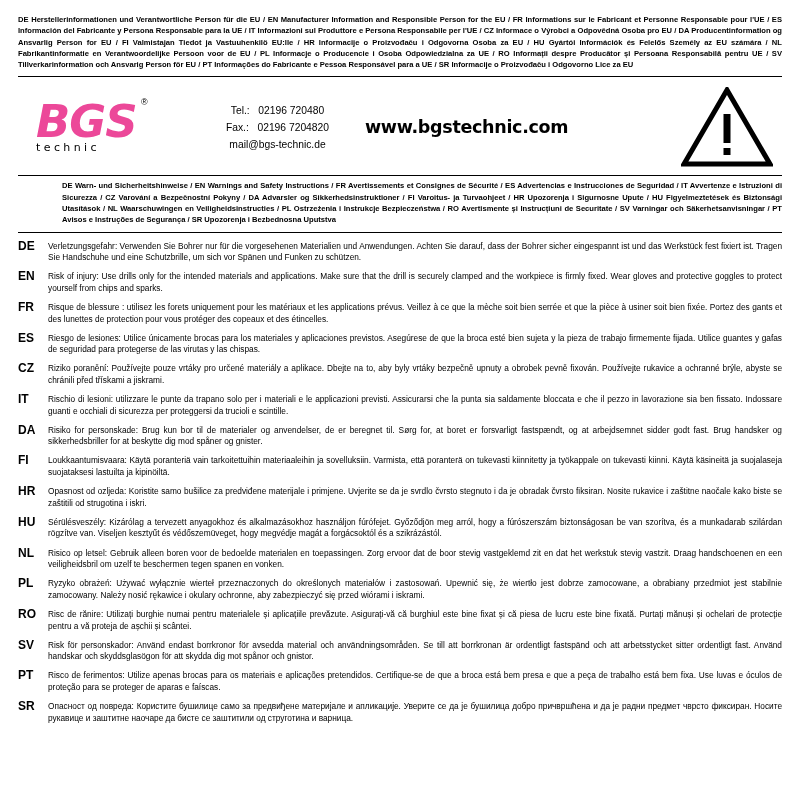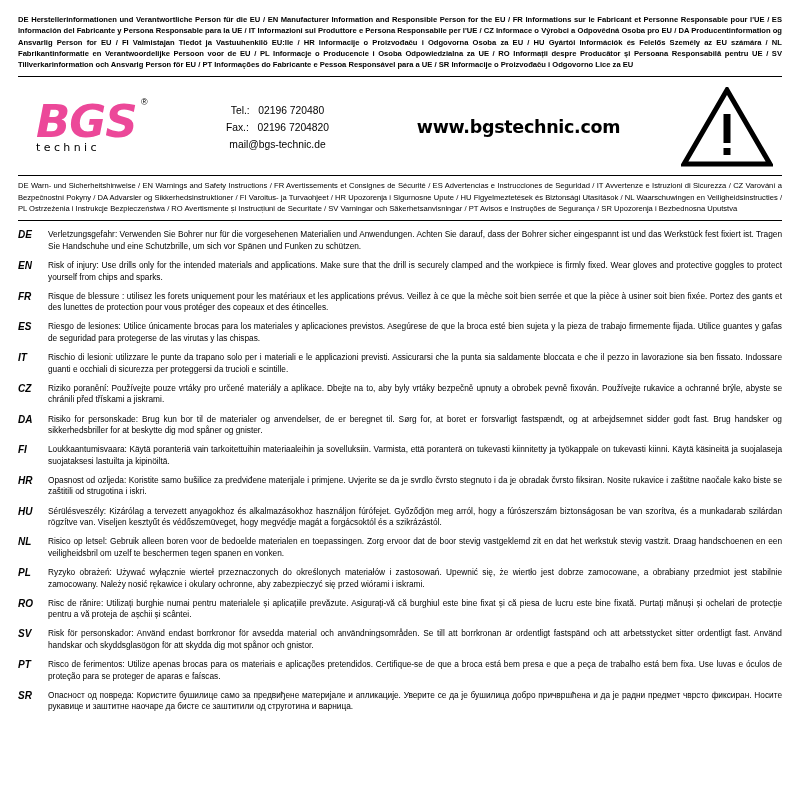--- a/index.html
+++ b/index.html
@@ -83,58 +83,58 @@
     line-height: 17px;
   }
   .contact-cell {
     flex: 0 0 175px;
     font-size: 10.3px;
     line-height: 17px;
     text-align: center;
   }
   .web-cell {
     flex: 1 1 auto;
-    text-align: center;
+    text-align: left;
     font-family: "DejaVu Sans", sans-serif;
     font-weight: bold;
     font-size: 17.5px;
     letter-spacing: -0.3px;
   }
   .warn-cell {
     flex: 0 0 110px;
     display: flex;
     justify-content: center;
     align-items: center;
   }
   .warn-tri { display: block; }
 
   .safety-langs {
     font-size: 7.6px;
     line-height: 11.3px;
-    font-weight: normal;
+    font-weight: bold;
     text-align: justify;
     padding-top: 4px;
+    margin-left: 44px;
   }
 
   table.notes {
     width: 100%;
     border-collapse: collapse;
     margin-top: 8px;
   }
   table.notes td {
     vertical-align: top;
     padding: 0 0 7.5px 0;
   }
   td.code {
     width: 30px;
-    font-size: 10px;
+    font-size: 12px;
     font-weight: bold;
     line-height: 11.6px;
     padding-left: 2px;
-    font-style: italic;
   }
   td.txt {
     font-size: 8.3px;
     line-height: 11.6px;
     text-align: justify;
     padding-right: 4px;
     margin-left: 20px;
   }
 </style>
 </head>
@@ -205,28 +205,28 @@
       </tr>
       <tr>
         <td class="code">FR</td>
         <td class="txt">Risque de blessure : utilisez les forets uniquement pour les matériaux et les applications prévus. Veillez à ce que la mèche soit bien serrée et que la pièce à usiner soit bien fixée. Portez des gants et des lunettes de protection pour vous protéger des copeaux et des étincelles.</td>
       </tr>
       <tr>
         <td class="code">ES</td>
         <td class="txt">Riesgo de lesiones: Utilice únicamente brocas para los materiales y aplicaciones previstos. Asegúrese de que la broca esté bien sujeta y la pieza de trabajo firmemente fijada. Utilice guantes y gafas de seguridad para protegerse de las virutas y las chispas.</td>
       </tr>
       <tr>
+        <td class="code">CZ</td>
+        <td class="txt">Riziko poranění: Používejte pouze vrtáky pro určené materiály a aplikace. Dbejte na to, aby byly vrtáky bezpečně upnuty a obrobek pevně fixován. Používejte rukavice a ochranné brýle, abyste se chránili před třískami a jiskrami.</td>
+      </tr>
+      <tr>
         <td class="code">IT</td>
         <td class="txt">Rischio di lesioni: utilizzare le punte da trapano solo per i materiali e le applicazioni previsti. Assicurarsi che la punta sia saldamente bloccata e che il pezzo in lavorazione sia ben fissato. Indossare guanti e occhiali di sicurezza per proteggersi da trucioli e scintille.</td>
       </tr>
       <tr>
-        <td class="code">CZ</td>
-        <td class="txt">Riziko poranění: Používejte pouze vrtáky pro určené materiály a aplikace. Dbejte na to, aby byly vrtáky bezpečně upnuty a obrobek pevně fixován. Používejte rukavice a ochranné brýle, abyste se chránili před třískami a jiskrami.</td>
-      </tr>
-      <tr>
         <td class="code">DA</td>
         <td class="txt">Risiko for personskade: Brug kun bor til de materialer og anvendelser, de er beregnet til. Sørg for, at boret er forsvarligt fastspændt, og at arbejdsemnet sidder godt fast. Brug handsker og sikkerhedsbriller for at beskytte dig mod spåner og gnister.</td>
       </tr>
       <tr>
         <td class="code">FI</td>
         <td class="txt">Loukkaantumisvaara: Käytä poranteriä vain tarkoitettuihin materiaaleihin ja sovelluksiin. Varmista, että poranterä on tukevasti kiinnitetty ja työkappale on tukevasti kiinni. Käytä käsineitä ja suojalaseja suojataksesi lastuilta ja kipinöiltä.</td>
       </tr>
       <tr>
         <td class="code">HR</td>
         <td class="txt">Opasnost od ozljeda: Koristite samo bušilice za predviđene materijale i primjene. Uvjerite se da je svrdlo čvrsto stegnuto i da je obradak čvrsto fiksiran. Nosite rukavice i zaštitne naočale kako biste se zaštitili od strugotina i iskri.</td>

